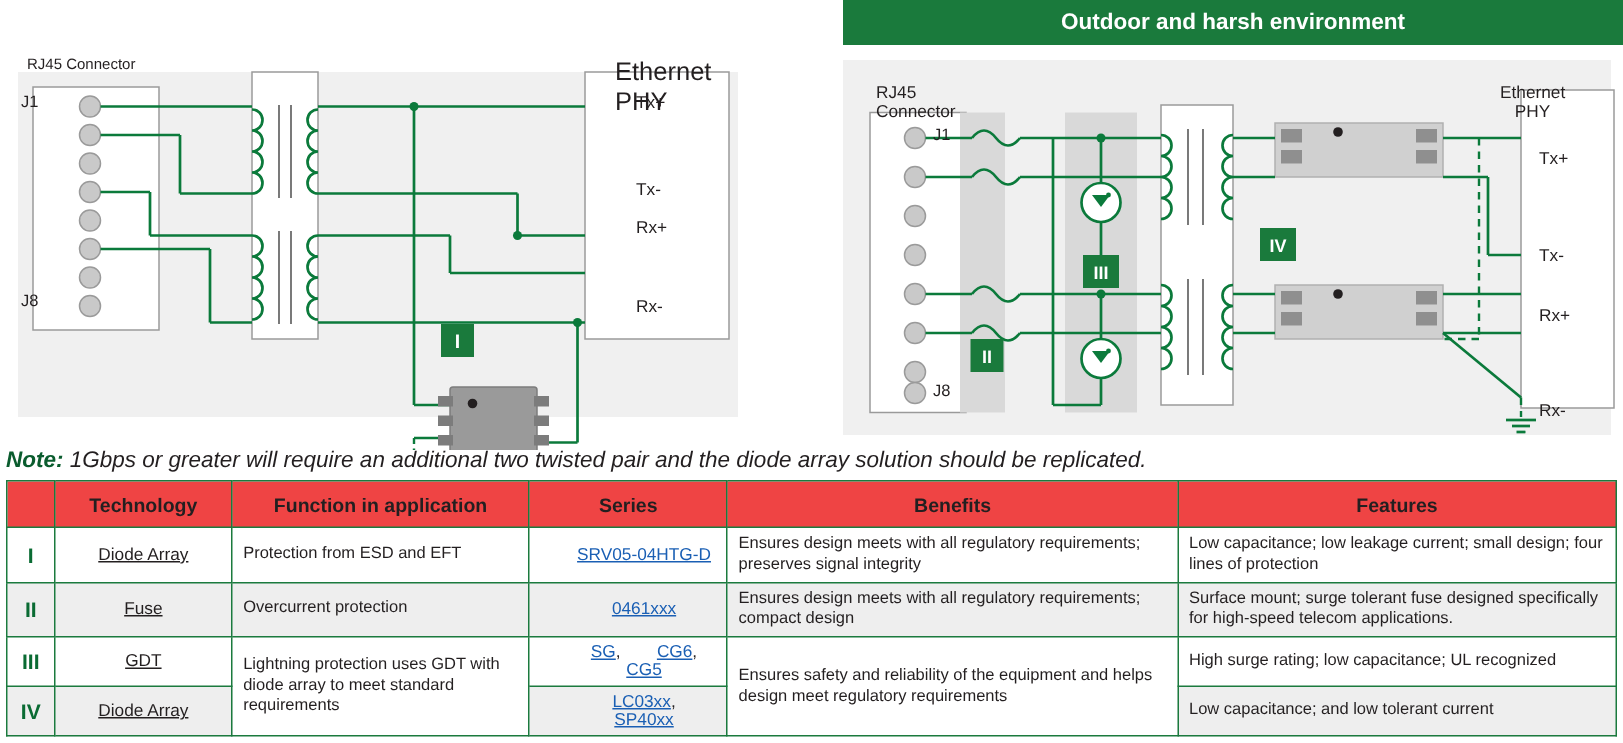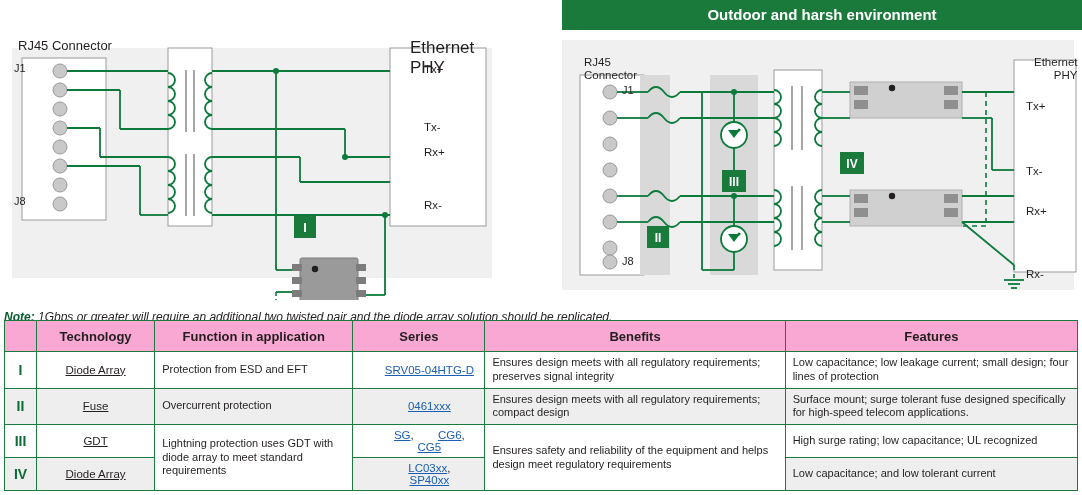--- a/index.html
+++ b/index.html
@@ -39,22 +39,22 @@
   .panel-title-bar-right {
     position: absolute; left: 0; top: 0; width: 520px;
   }
   .diagram-svg {
     position: absolute;
     left: 0; top: 30px;
   }
   #note {
     position: absolute;
     left: 4px;
-    top: 310px;
-    font-size: 12px;
+    top: 298px;
+    font-size: 15px;
     font-style: italic;
     color: #231f20;
     width: 1070px;
   }
   #note .note-label {
     font-weight: bold;
     font-style: italic;
     color: #0a5c2e;
   }
   #table-wrap {
@@ -72,21 +72,21 @@
   th, td {
     border: 1px solid #1b7a3e;
     padding: 4px 7px;
     vertical-align: middle;
     color: #231f20;
   }
   thead th {
     text-align: center;
     font-weight: bold;
     font-size: 13px;
-    background: #f9a8d4;
+    background: #ef4444;
     height: 24px;
     padding: 3px 4px;
   }
   .col-roman { width: 32px; }
   .col-tech { width: 118px; }
   .col-func { width: 198px; }
   .col-series { width: 132px; }
   .col-benefits { width: 300px; }
   .col-features { width: 292px; }
   td.roman {
@@ -210,21 +210,21 @@
     <g stroke="#0b7a3b" stroke-width="1.8">
       <line x1="266" y1="282" x2="286" y2="282"></line>
       <line x1="270" y1="286" x2="282" y2="286"></line>
       <line x1="273" y1="290" x2="279" y2="290"></line>
     </g>
 
     <rect x="294" y="186" width="22" height="22" fill="#1a7a3c"></rect>
     <text x="305" y="202" font-family="Liberation Sans, sans-serif" font-size="13" font-weight="bold" fill="#ffffff" text-anchor="middle">I</text>
   </svg>
 
-  <div style="position:absolute;left:18px;top:38px;font-size:13px;text-align:right;">RJ45 Connector</div>
+  <div style="position:absolute;left:18px;top:38px;font-size:10px;text-align:right;">RJ45 Connector</div>
   <div style="position:absolute;left:410px;top:38px;font-size:17px;">Ethernet PHY</div>
   <div style="position:absolute;left:14px;top:62px;font-size:11px;">J1</div>
   <div style="position:absolute;left:14px;top:195px;font-size:11px;">J8</div>
   <div style="position:absolute;left:424px;top:63px;font-size:11.5px;">Tx+</div>
   <div style="position:absolute;left:424px;top:121px;font-size:11.5px;">Tx-</div>
   <div style="position:absolute;left:424px;top:146px;font-size:11.5px;">Rx+</div>
   <div style="position:absolute;left:424px;top:199px;font-size:11.5px;">Rx-</div>
 </div>
 
 <div id="right-panel">
@@ -346,21 +346,21 @@
     <rect x="160" y="140" width="24" height="22" fill="#1a7a3c"></rect>
     <text x="172" y="156" font-family="Liberation Sans, sans-serif" font-size="12" font-weight="bold" fill="#ffffff" text-anchor="middle">III</text>
     <rect x="278" y="122" width="24" height="22" fill="#1a7a3c"></rect>
     <text x="290" y="138" font-family="Liberation Sans, sans-serif" font-size="12" font-weight="bold" fill="#ffffff" text-anchor="middle">IV</text>
   </svg>
 
   <div style="position:absolute;left:22px;top:56px;font-size:11.5px;line-height:13px;">
     <span>RJ45</span><br>
     <span>Connector</span>
   </div>
-  <div style="position:absolute;left:472px;top:56px;font-size:11.5px;line-height:13px;text-align:right;">
+  <div style="position:absolute;left:438px;top:56px;font-size:11.5px;line-height:13px;text-align:center;">
     <span>Ethernet</span><br>
     <span>PHY</span>
   </div>
   <div style="position:absolute;left:60px;top:84px;font-size:11px;">J1</div>
   <div style="position:absolute;left:60px;top:255px;font-size:11px;">J8</div>
   <div style="position:absolute;left:464px;top:100px;font-size:11.5px;">Tx+</div>
   <div style="position:absolute;left:464px;top:165px;font-size:11.5px;">Tx-</div>
   <div style="position:absolute;left:464px;top:205px;font-size:11.5px;">Rx+</div>
   <div style="position:absolute;left:464px;top:268px;font-size:11.5px;">Rx-</div>
 </div>

